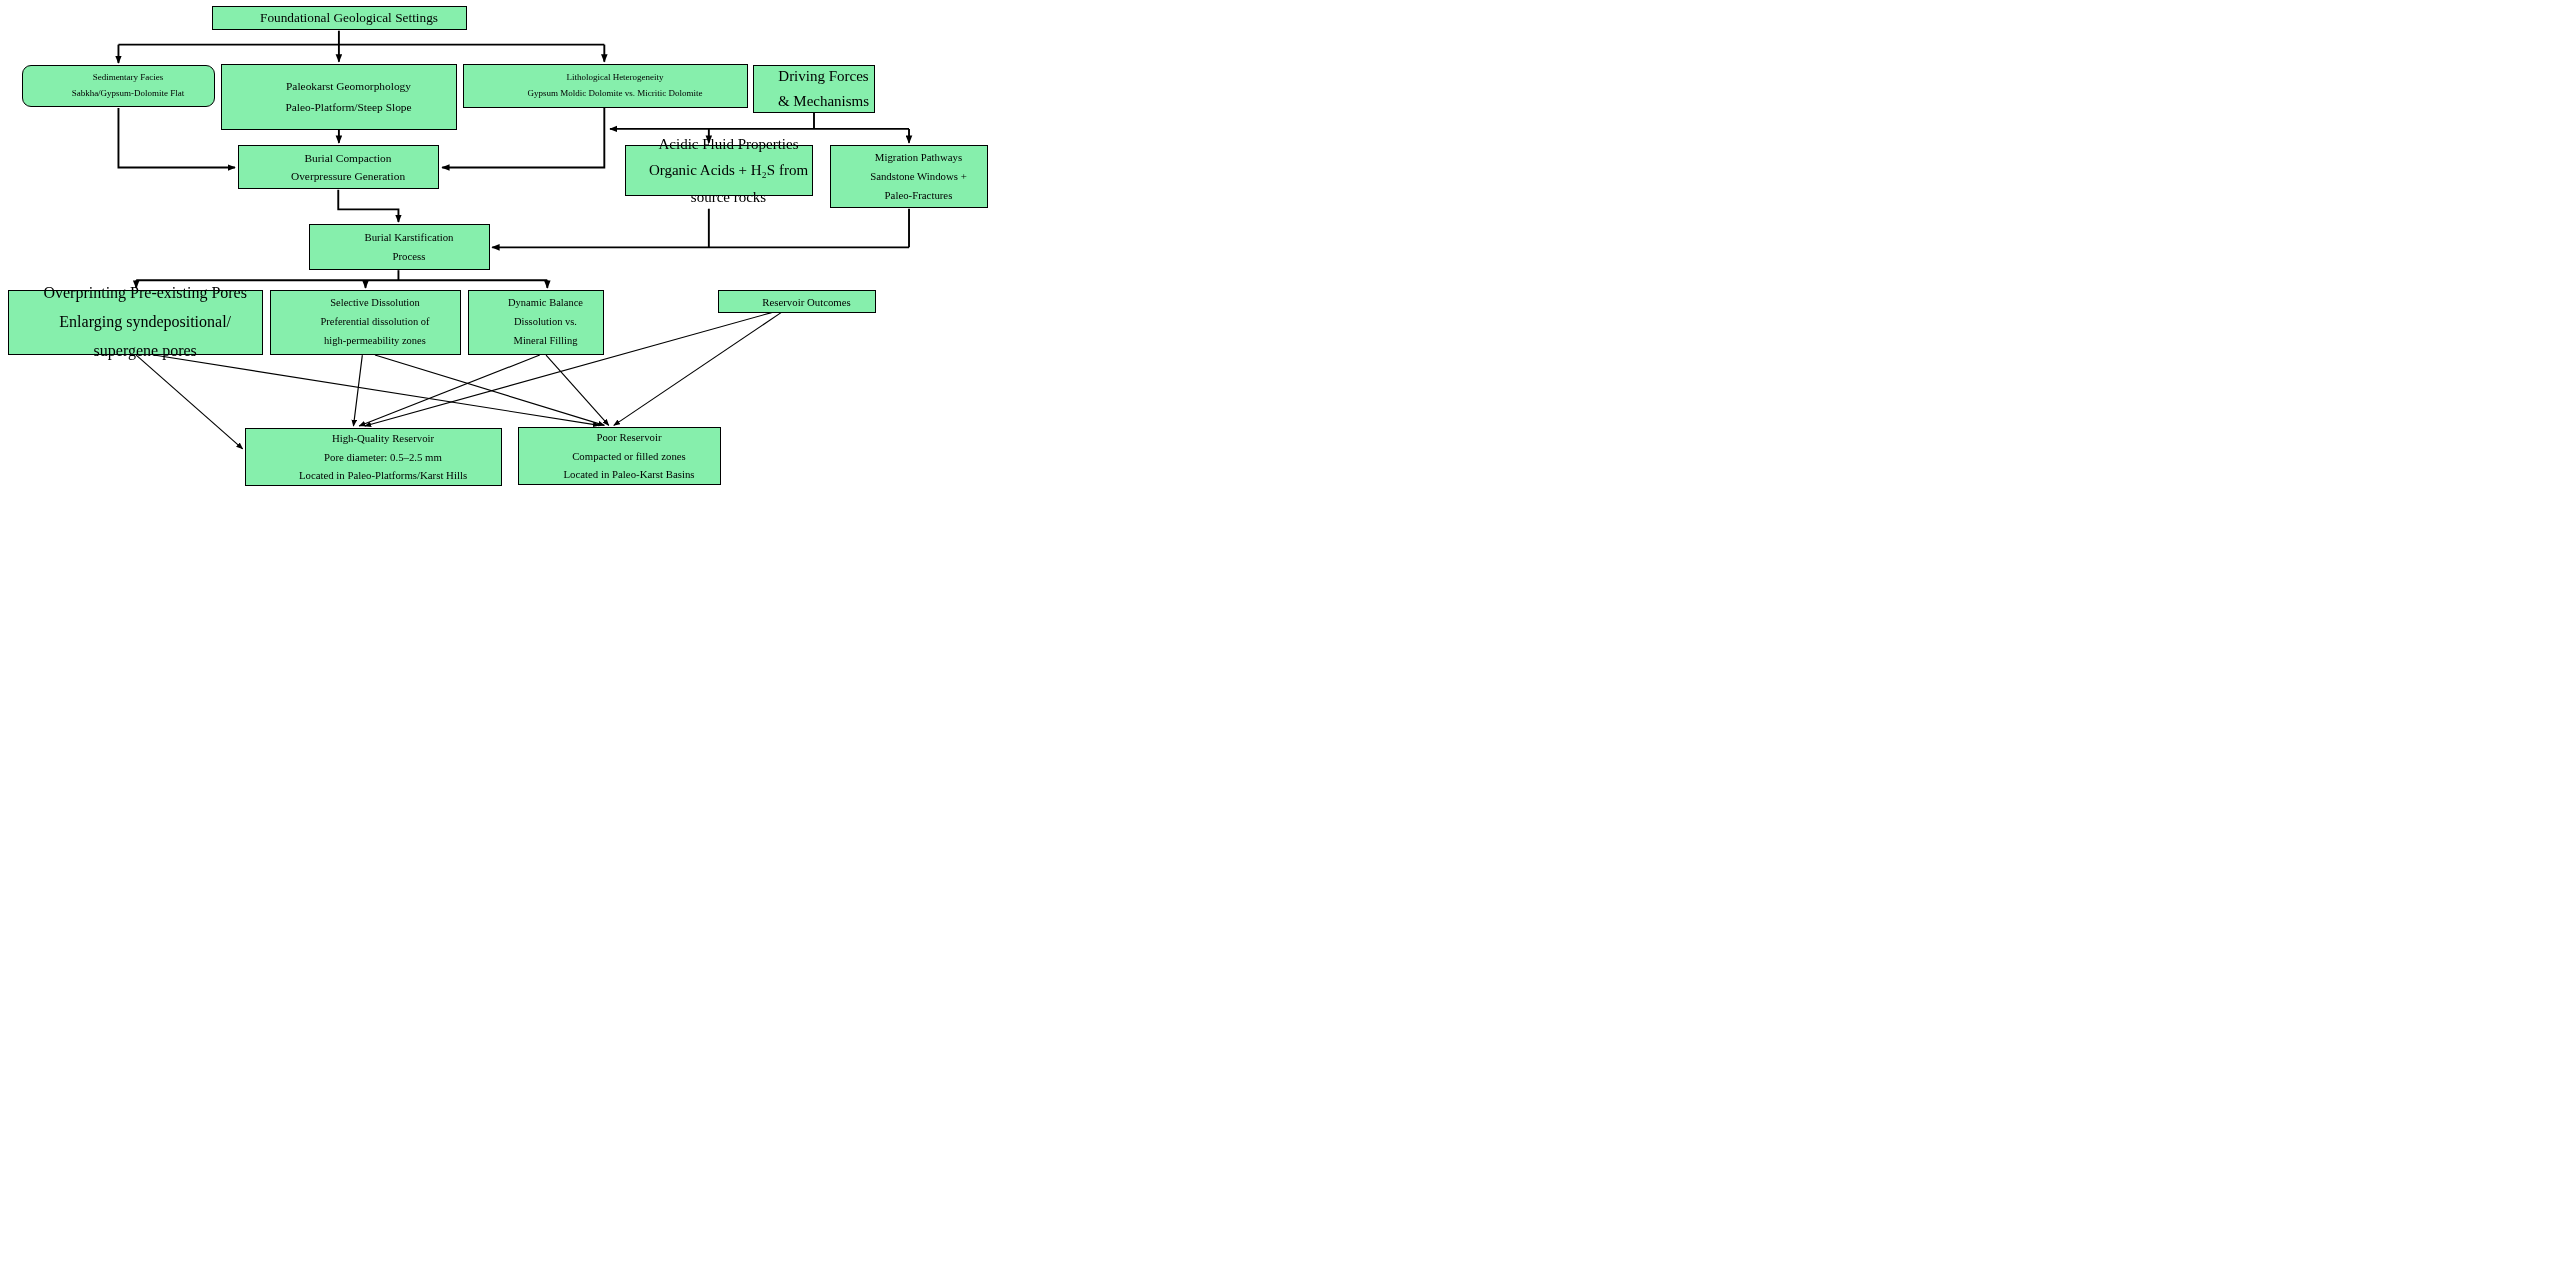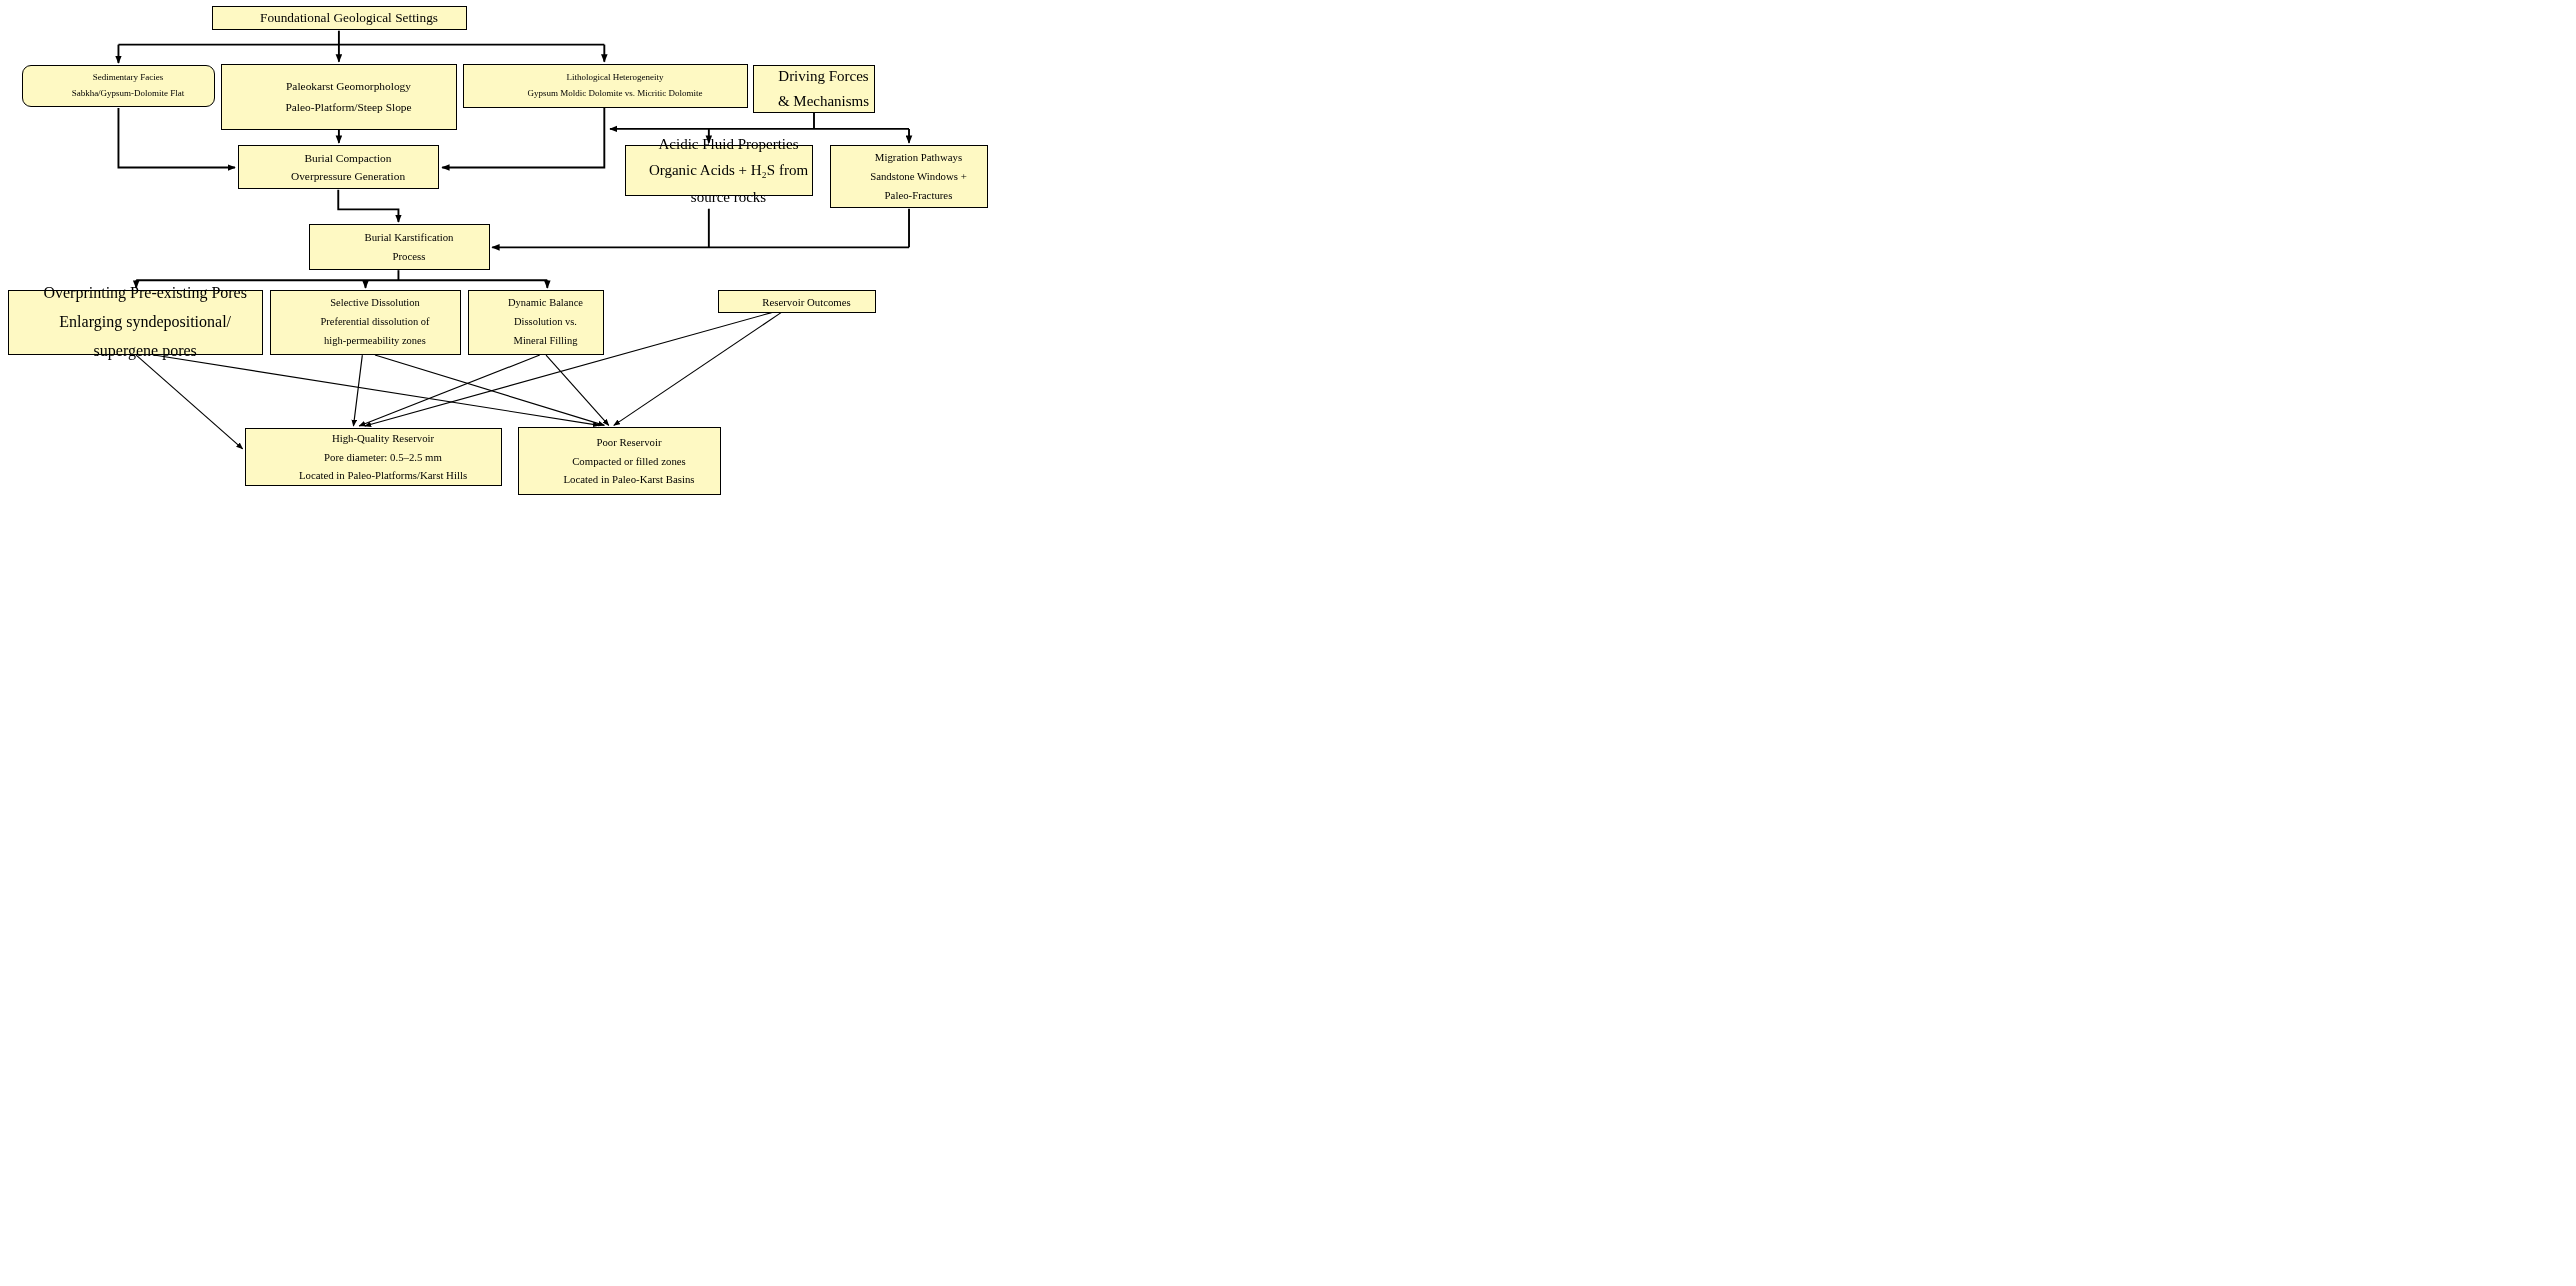--- a/index.html
+++ b/index.html
@@ -2,21 +2,21 @@
 <html style="font-size:10px"><head>
 <meta charset="utf-8">
 <style>
   html,body{margin:0;padding:0;background:#ffffff;}
   body{font-family:"Liberation Serif","DejaVu Serif",serif;}
   #canvas{position:relative;width:992px;height:496px;background:#ffffff;overflow:hidden;}
   #edges{position:absolute;left:0;top:0;width:992px;height:496px;pointer-events:none;}
   .node{
     position:absolute;
     box-sizing:border-box;
-    background:#fef9c3;
+    background:#86efac;
     border:1.6px solid #000;
     display:flex;
     flex-direction:column;
     justify-content:center;
     align-items:center;
     text-align:center;
     color:#000;
     z-index:2;
     padding-left:19px;
   }
@@ -29,21 +29,21 @@
   #n-driving{left:753px;top:65px;width:122px;height:48px;font-size:15px;line-height:1.65;}
   #n-burial-compaction{left:238px;top:145px;width:201px;height:44px;font-size:11.4px;line-height:1.6;}
   #n-acidic-fluid{left:615px;top:145px;width:188px;height:51px;font-size:15px;line-height:1.75;margin-left:10px;}
   #n-migration{left:830px;top:145px;width:158px;height:63px;font-size:10.8px;line-height:1.75;align-items:center;}
   #n-burial-karst{left:309px;top:224px;width:181px;height:46px;font-size:10.8px;line-height:1.75;}
   #n-overprinting{left:8.2px;top:290px;width:255px;height:65px;font-size:16px;line-height:1.8;}
   #n-selective{left:270px;top:290px;width:191px;height:65px;font-size:10.5px;line-height:1.8;}
   #n-dynamic{left:468px;top:290px;width:136px;height:65px;font-size:10.5px;line-height:1.8;}
   #n-outcomes{left:718px;top:290px;width:158px;height:23px;font-size:10.8px;}
   #n-high-quality{left:245px;top:428px;width:257px;height:58px;font-size:10.8px;line-height:1.7;}
-  #n-poor{left:518px;top:427px;width:203px;height:68px;font-size:10.8px;line-height:1.7;}
+  #n-poor{left:518px;top:427px;width:203px;height:58px;font-size:10.8px;line-height:1.7;}
 </style>
 </head>
 <body>
 
 <div id="canvas">
 
   <svg id="edges" viewBox="0 0 1566 782" xmlns="http://www.w3.org/2000/svg">
     <defs>
       <marker id="arrow" viewBox="0 0 10 8" refX="9" refY="4" markerWidth="13" markerHeight="11" orient="auto" markerUnits="userSpaceOnUse">
         <path d="M0,0 L10,4 L0,8 Z" fill="#000"></path>

